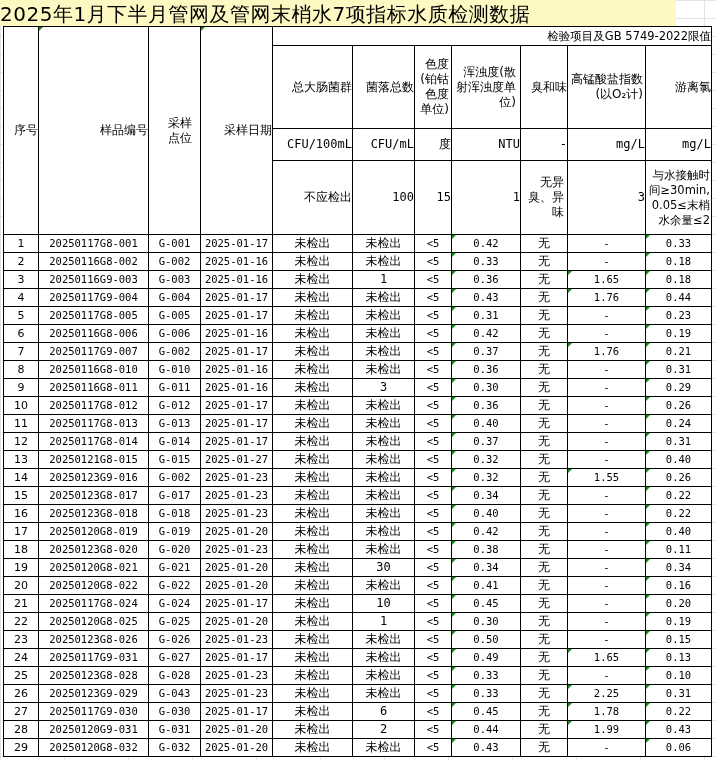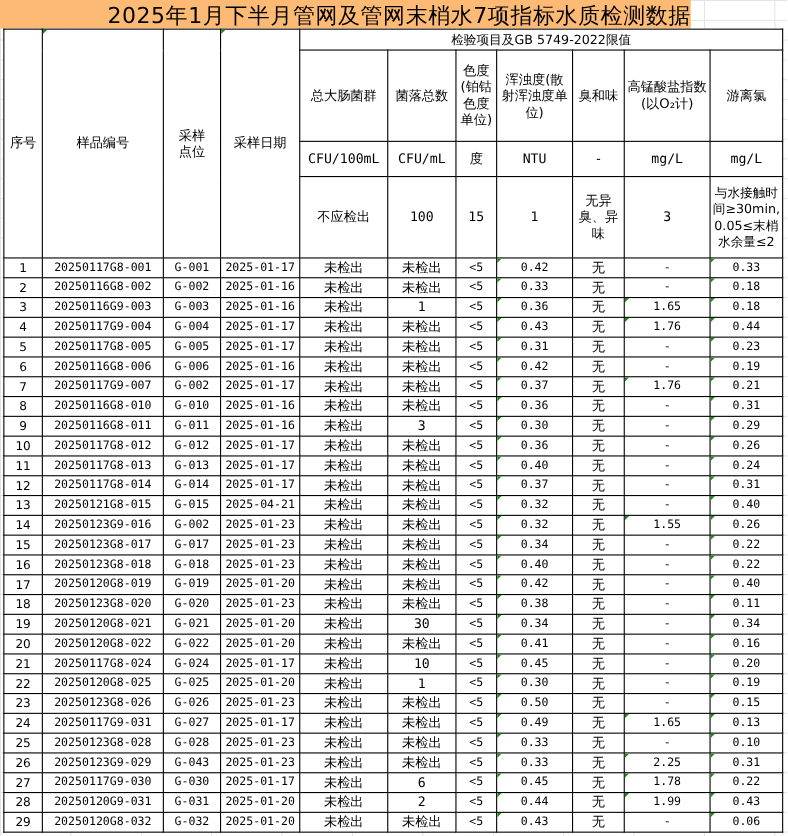--- a/index.html
+++ b/index.html
@@ -1,24 +1,24 @@
 <!DOCTYPE html>
 <html><head>
 <meta charset="utf-8">
 <style>
   html,body{margin:0;padding:0;background:#ffffff;}
   body{width:716px;height:760px;overflow:hidden;position:relative;font-family:"DejaVu Sans","Liberation Sans",sans-serif;color:#000;}
   .gridbg{position:absolute;left:0;top:0;width:716px;height:760px;
     background-image:linear-gradient(to right,#e3e3e3 1px,transparent 1px),linear-gradient(to bottom,#e3e3e3 1px,transparent 1px);
     background-size:64px 18px;}
-  .title{position:absolute;left:0;top:0;width:628px;height:26px;text-align:right;font-size:20px;line-height:28px;letter-spacing:0.5px;background:#fdba74;white-space:nowrap;}
+  .title{position:absolute;left:0;top:0;width:676px;height:26px;text-align:left;font-size:20px;line-height:28px;letter-spacing:0.5px;background:#fef9c3;white-space:nowrap;}
   table{position:absolute;left:3px;top:26px;border-collapse:collapse;table-layout:fixed;background:#fff;}
   td{border:1px solid #000;padding:0;text-align:center;vertical-align:middle;font-size:11px;line-height:13px;overflow:hidden;white-space:nowrap;position:relative;}
   td.wrap{white-space:normal;}
-  .hdr td{font-size:12px;line-height:15px;}
+  .hdr td{font-size:12px;line-height:15px;text-align:right;}
   .mono{font-family:"DejaVu Sans Mono","Liberation Mono",monospace;font-size:10.5px;}
   .cn{font-size:12px;}
   tr.data td{height:17px;}
   .tri::before{content:"";position:absolute;left:0;top:0;width:0;height:0;border-top:4px solid #1a8a1a;border-right:4px solid transparent;}
 </style>
 </head>
 <body>
 
 <div class="gridbg"></div>
 
@@ -228,21 +228,21 @@
     <td class="mono">&lt;5</td>
     <td class="mono tri">0.37</td>
     <td class="cn">无</td>
     <td class="mono">-</td>
     <td class="mono tri">0.31</td>
   </tr>
       <tr class="data">
     <td>13</td>
     <td class="mono">20250121G8-015</td>
     <td class="mono">G-015</td>
-    <td class="mono">2025-04-21</td>
+    <td class="mono">2025-01-27</td>
     <td class="cn">未检出</td>
     <td class="cn">未检出</td>
     <td class="mono">&lt;5</td>
     <td class="mono tri">0.32</td>
     <td class="cn">无</td>
     <td class="mono">-</td>
     <td class="mono tri">0.40</td>
   </tr>
       <tr class="data">
     <td>14</td>

